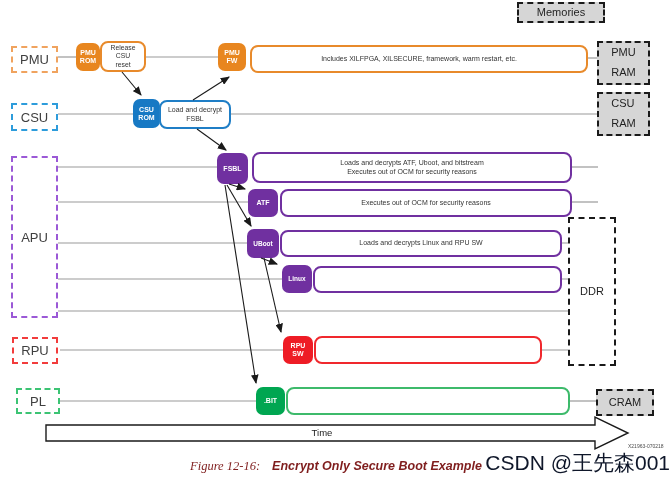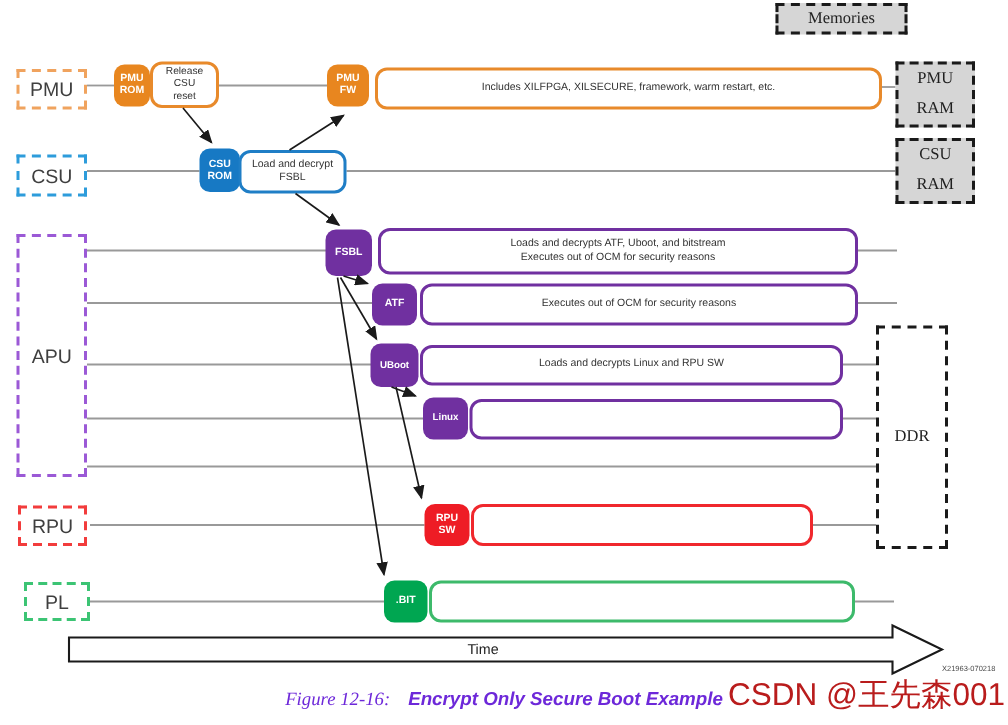--- a/index.html
+++ b/index.html
@@ -29,28 +29,28 @@
   
   .lane{z-index:2;background:#fff;display:flex;align-items:center;justify-content:center;
         font-size:13px;color:#3F3F3F;}
   .lane.pmu{border:2px dashed #F0A35E;}
   .lane.csu{border:2px dashed #2D9CDB;}
   .lane.apu{border:2px dashed #9B59D6;text-align:center;}
   .lane.rpu{border:2px dashed #F23C3C;}
   .lane.pl{border:2px dashed #3CC474;}
   
   .mem{z-index:2;background:#D6D6D6;border:2px dashed #1a1a1a;display:flex;align-items:center;
-       justify-content:center;font-size:11px;color:#1f1f1f;text-align:center;
-       white-space:pre-line;line-height:1.8;font-family:Liberation Serif, serif;}
+       justify-content:center;font-size:11px;color:#1f1f1f;text-align:left;
+       white-space:pre-line;line-height:1.8;}
   .mem.white{background:#fff;}
   .caption{z-index:4;left:0;top:459px;width:672px;display:flex;justify-content:center;
-           align-items:baseline;gap:12px;font-size:12.5px;color:#6d28d9;}
+           align-items:baseline;gap:12px;font-size:12.5px;color:#7f1d1d;}
   .caption .fignum{font-family:"Liberation Serif",serif;font-style:italic;}
   .caption .figtitle{font-weight:bold;font-style:italic;}
-  .watermark{z-index:4;right:2px;top:449px;font-size:21px;color:#b91c1c;}
+  .watermark{z-index:4;right:2px;top:449px;font-size:21px;color:#0f172a;}
   .figcode{z-index:4;left:628px;top:443px;font-size:5px;color:#4a4a4a;letter-spacing:0;}
 </style>
 </head>
 <body>
 
 <div id="canvas">
 
   <svg class="layer lines" width="672" height="483">
     <g stroke="#999" stroke-width="1.2">
       <line x1="58" y1="57" x2="76" y2="57"></line>
@@ -112,21 +112,22 @@
   <div class="abs note b-red" style="left:314px;top:336px;width:228px;height:28px;"></div>
 
   <div class="abs chip green" style="left:256px;top:387px;width:29px;height:28px;">.BIT</div>
   <div class="abs note b-green" style="left:286px;top:387px;width:284px;height:28px;"></div>
 
   <div class="abs mem" style="left:517px;top:2px;width:88px;height:21px;line-height:1;">Memories</div>
   <div class="abs mem" style="left:597px;top:41px;width:53px;height:44px;">PMU
 RAM</div>
   <div class="abs mem" style="left:597px;top:92px;width:53px;height:44px;">CSU
 RAM</div>
-  <div class="abs mem white" style="left:584px;top:217px;width:48px;height:149px;">DDR</div>
+  <div class="abs mem white" style="left:568px;top:217px;width:48px;height:149px;">DDR</div>
+  <div class="abs mem" style="left:596px;top:389px;width:58px;height:27px;line-height:1;">CRAM</div>
 
   <svg class="layer arrows" width="672" height="483">
     <defs>
       <marker id="ah" markerWidth="9" markerHeight="7" refX="7.5" refY="3.5" orient="auto">
         <path d="M0,0 L8.5,3.5 L0,7 Z" fill="#1a1a1a"></path>
       </marker>
     </defs>
     <g stroke="#1a1a1a" stroke-width="1.1" fill="none">
       <line x1="122" y1="72" x2="141" y2="95" marker-end="url(#ah)"></line>
       <line x1="193" y1="100" x2="229" y2="77" marker-end="url(#ah)"></line>

